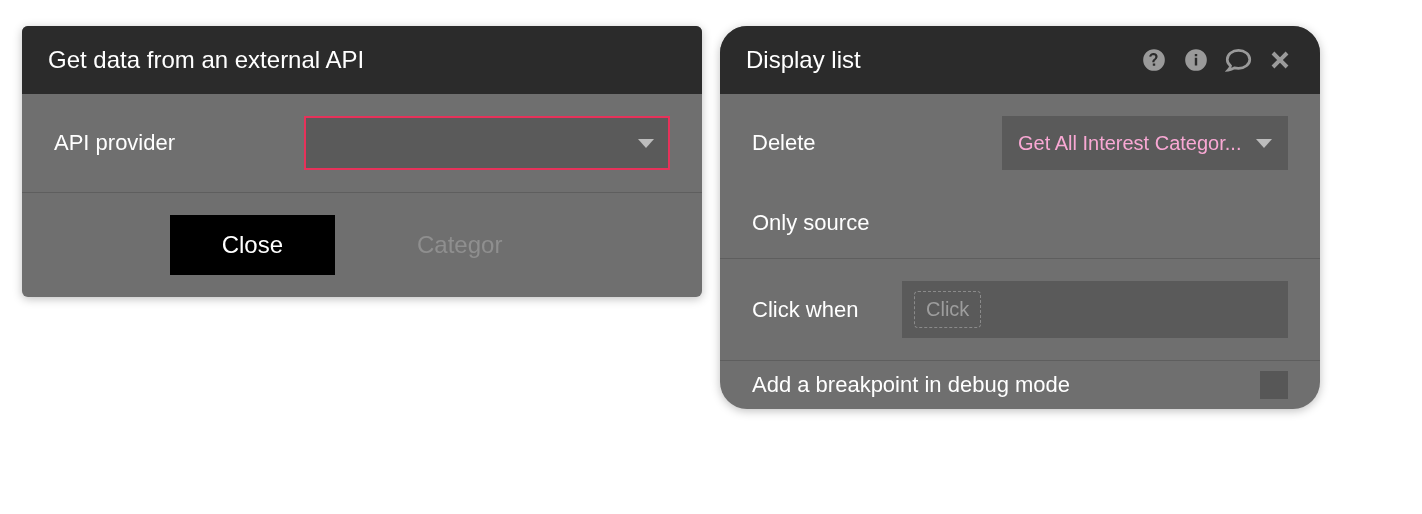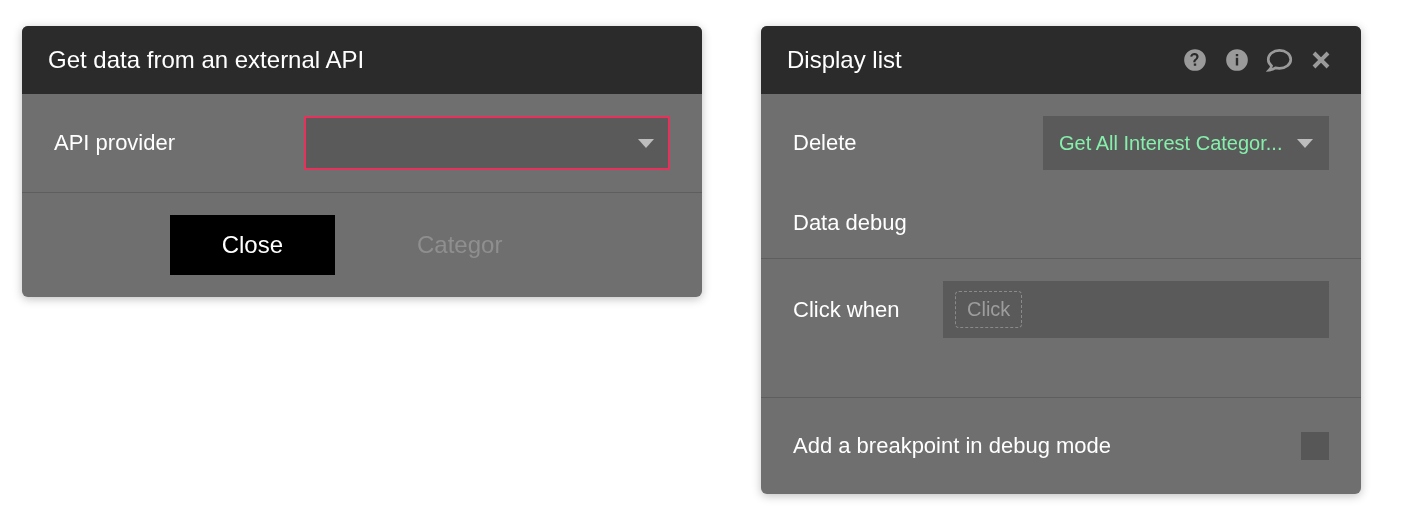--- a/index.html
+++ b/index.html
@@ -16,23 +16,24 @@
     border-radius: 6px;
     overflow: hidden;
     box-shadow: 0 2px 10px rgba(0,0,0,0.25);
   }
   .panel-left {
     left: 22px;
     top: 26px;
     width: 680px;
   }
   .panel-right {
-    left: 761px;
+    left: 720px;
     top: 26px;
     width: 600px;
+    border-radius: 27px;
   }
   .panel-header {
     background: #2b2b2b;
     color: #ffffff;
     font-size: 24px;
     font-weight: 400;
     padding: 20px 26px;
     display: flex;
     align-items: center;
     justify-content: space-between;
@@ -71,21 +72,21 @@
   .row-control { flex: 1 1 auto; }
 
   .dropdown {
     background: #5a5a5a;
     border: 2px solid transparent;
     height: 54px;
     display: flex;
     align-items: center;
     justify-content: space-between;
     padding: 8px 14px;
-    color: #86efac;
+    color: #f9a8d4;
     font-size: 20px;
     cursor: pointer;
     position: relative;
     overflow: hidden;
   }
   .dropdown.error { border-color: #e6325a; }
   .dropdown-text {
     white-space: nowrap;
     overflow: hidden;
     text-overflow: ellipsis;
@@ -151,23 +152,22 @@
     width: 28px;
     height: 28px;
     background: #575757;
     display: inline-block;
     cursor: pointer;
   }
   .row-spread {
     display: flex;
     align-items: center;
     justify-content: space-between;
-    padding: 34px 32px;
+    padding: 10px 32px;
     border-top: 1px solid #5e5e5e;
-    margin-top: 37px;
   }
 </style>
 </head>
 <body>
 
 <div class="panel panel-left">
   <div class="panel-header">
     <span>Get data from an external API</span>
   </div>
   <div class="panel-body">
@@ -219,21 +219,21 @@
       <div class="row-label">Delete</div>
       <div class="row-control">
         <div class="dropdown">
           <span class="dropdown-text">Get All Interest Categor...</span>
           <span class="caret"></span>
         </div>
       </div>
     </div>
 
     <div class="row" style="border-top:none; padding-top:10px;">
-      <div class="row-label" style="align-self:flex-start; padding-top:8px;">Data debug</div>
+      <div class="row-label" style="align-self:flex-start; padding-top:8px;">Only source</div>
     </div>
 
     <div class="row">
       <div class="row-label row-label-narrow">Click when</div>
       <div class="row-control">
         <div class="expr-box">
           <span class="expr-click-dashed">Click</span>
         </div>
       </div>
     </div>

